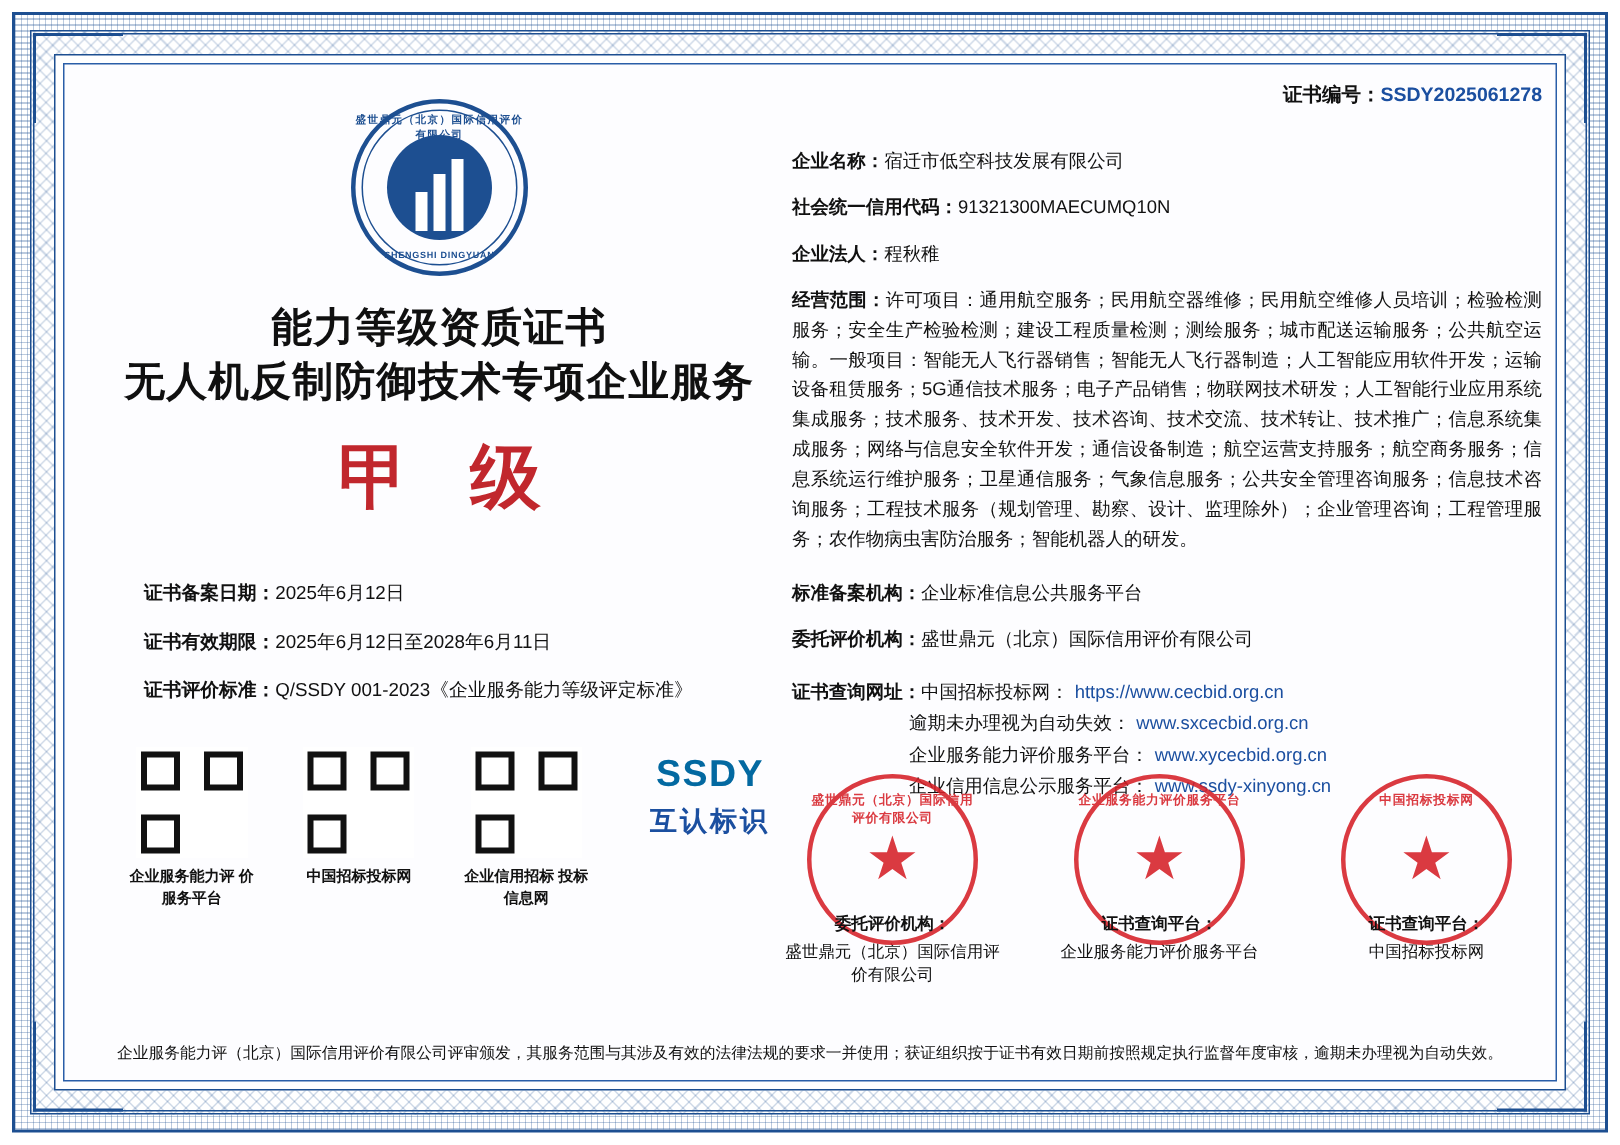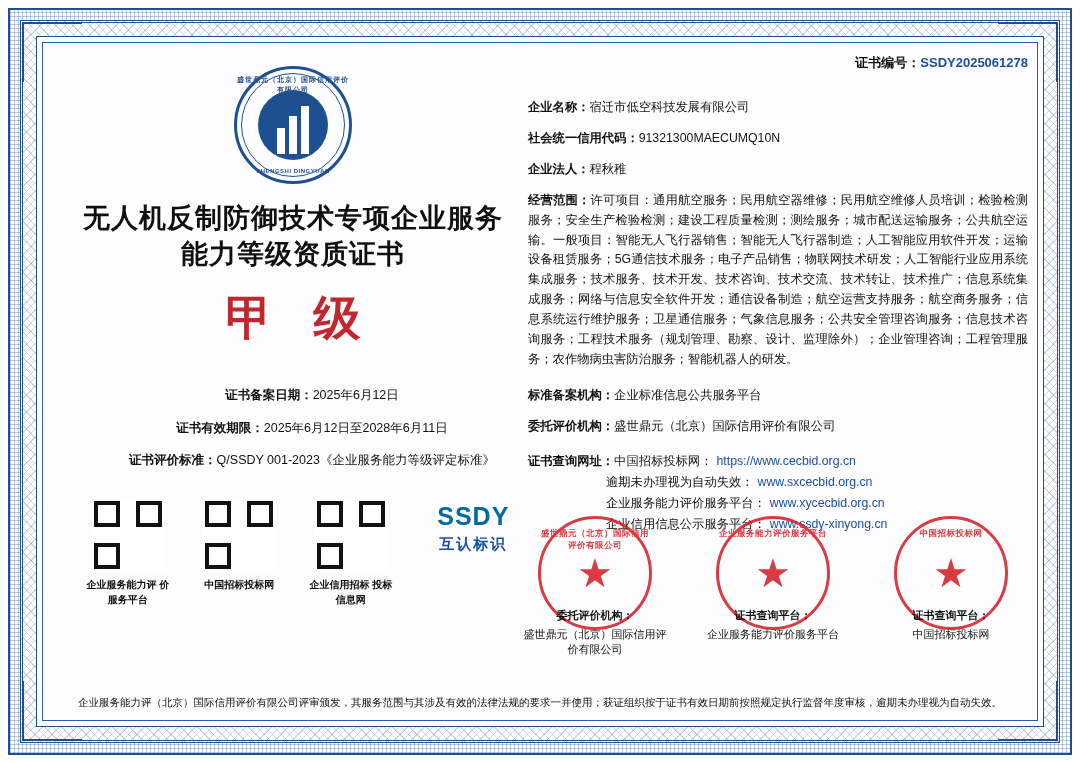--- a/index.html
+++ b/index.html
@@ -140,21 +140,20 @@
     font-size: 47px;
     font-weight: bold;
     color: #c1272d;
     letter-spacing: 14px;
     text-indent: 14px;
   }
 
   .meta-list {
     margin-top: 36px;
     padding-left: 38px;
-    text-align: center;
   }
   .meta-row {
     font-size: 12.5px;
     color: #111;
     margin-bottom: 14px;
     line-height: 1.5;
   }
   .meta-row .k { font-weight: bold; }
   .meta-row .v { font-weight: normal; }
 
@@ -202,21 +201,21 @@
     padding-top: 4px;
   }
   .ssdy-logo {
     font-size: 25px;
     font-weight: bold;
     color: #0369a1;
     letter-spacing: 1px;
   }
   .ssdy-sub {
     margin-top: 4px;
-    font-size: 15px;
+    font-size: 18px;
     font-weight: bold;
     color: #1b4fa0;
     letter-spacing: 2px;
     text-align: center;
   }
 
   
   .right-col {
     position: absolute;
     right: 4px;
@@ -338,22 +337,22 @@
         <div class="seal-inner"></div>
         <div class="seal-bars">
             <i></i>
             <i></i>
             <i></i>
           </div>
         <div class="seal-text-bottom">SHENGSHI DINGYUAN</div>
       </div>
 
       <div class="cert-title">
+        <div>能力等级资质证书</div>
         <div>无人机反制防御技术专项企业服务</div>
-        <div>能力等级资质证书</div>
       </div>
 
       <div class="cert-grade">甲 级</div>
 
       <div class="meta-list">
         <div class="meta-row">
           <span class="k">证书备案日期：</span><span class="v">2025年6月12日</span>
         </div>
         <div class="meta-row">
           <span class="k">证书有效期限：</span><span class="v">2025年6月12日至2028年6月11日</span>

